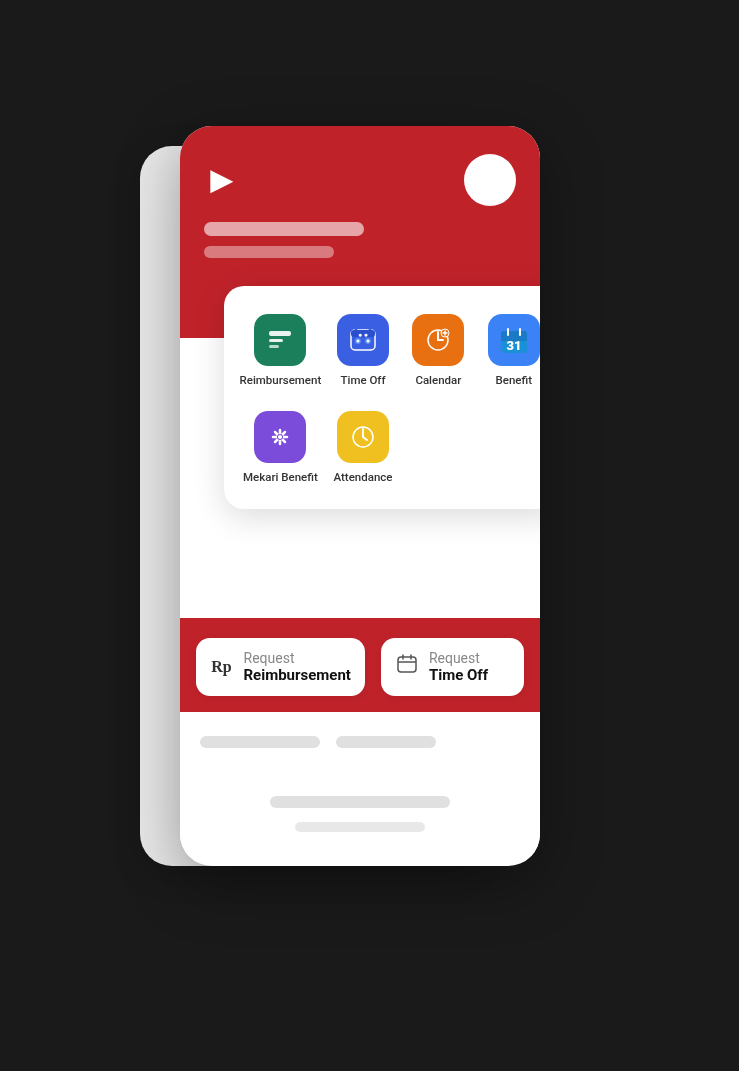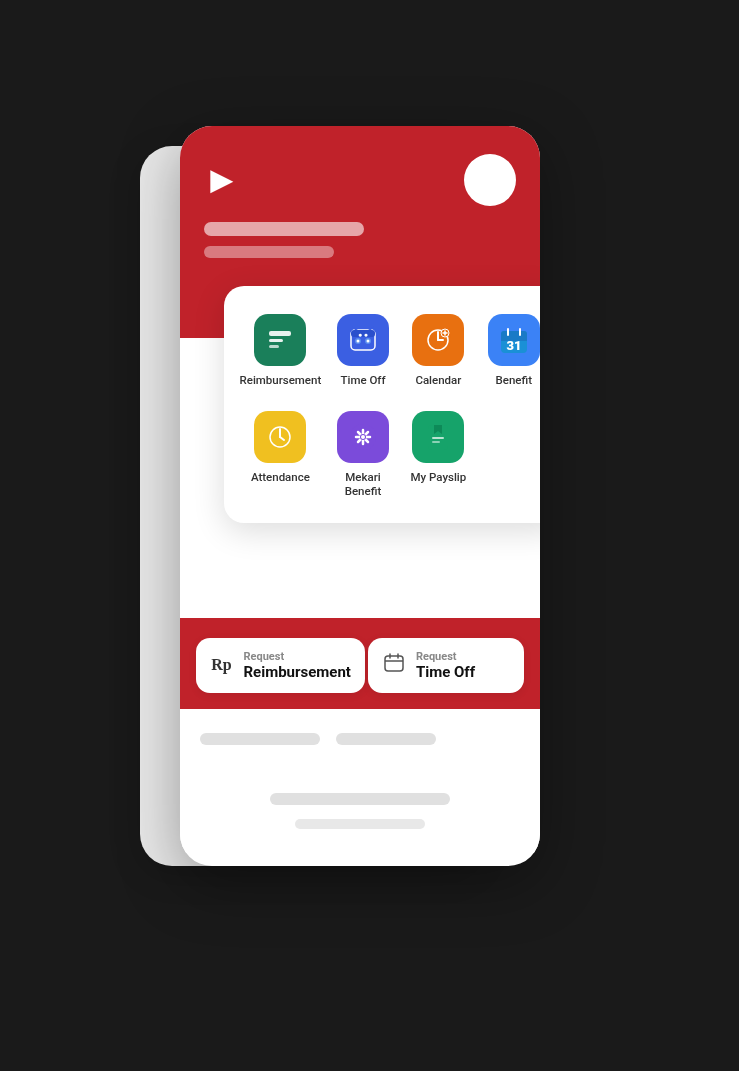--- a/index.html
+++ b/index.html
@@ -175,23 +175,23 @@
       min-width: 24px;
       text-align: center;
     }
 
     .request-btn-text {
       display: flex;
       flex-direction: column;
     }
 
     .request-label {
-      font-size: 11px;
+      font-size: 14px;
       color: #888;
-      font-weight: 700;
+      font-weight: 400;
     }
 
     .request-value {
       font-size: 15px;
       color: #111;
       font-weight: 700;
     }
 
     .content-lines {
       display: flex;
@@ -297,66 +297,53 @@
               <rect x="3" y="13" width="26" height="4" fill="#1a7ac6"></rect>
               <text x="16" y="26" font-size="13" fill="white" text-anchor="middle" font-weight="900">31</text>
               <line x1="10" y1="5" x2="10" y2="11" stroke="white" stroke-width="2" stroke-linecap="round"></line>
               <line x1="22" y1="5" x2="22" y2="11" stroke="white" stroke-width="2" stroke-linecap="round"></line>
             </svg>
           </div>
           <span class="menu-item-label">Benefit</span>
         </div>
 
         <div class="menu-item">
-          <div class="menu-item-icon icon-attendance2">
-            <svg width="32" height="32" viewBox="0 0 32 32" fill="none">
-              <circle cx="16" cy="16" r="13" fill="#f0c020"></circle>
-              <circle cx="16" cy="16" r="10" stroke="white" stroke-width="1.5" fill="none"></circle>
-              <line x1="16" y1="8" x2="16" y2="16" stroke="white" stroke-width="2" stroke-linecap="round"></line>
-              <line x1="16" y1="16" x2="20" y2="19" stroke="white" stroke-width="2" stroke-linecap="round"></line>
-            </svg>
-          </div>
-          <span class="menu-item-label">Attendance</span>
-        </div>
-
-        <div class="menu-item">
           <div class="menu-item-icon icon-mekari">
             <svg width="32" height="32" viewBox="0 0 32 32" fill="none">
               <circle cx="16" cy="16" r="13" fill="#7b4bda"></circle>
 
               <line x1="16" y1="9" x2="16" y2="23" stroke="white" stroke-width="2.5" stroke-linecap="round"></line>
               <line x1="9" y1="16" x2="23" y2="16" stroke="white" stroke-width="2.5" stroke-linecap="round"></line>
               <line x1="11" y1="11" x2="21" y2="21" stroke="white" stroke-width="2.5" stroke-linecap="round"></line>
               <line x1="21" y1="11" x2="11" y2="21" stroke="white" stroke-width="2.5" stroke-linecap="round"></line>
               <circle cx="16" cy="16" r="3" fill="#7b4bda"></circle>
               <circle cx="16" cy="16" r="2" fill="white"></circle>
             </svg>
           </div>
           <span class="menu-item-label">Mekari Benefit</span>
         </div>
 
         <div class="menu-item">
-          <div class="menu-item-icon icon-payslip">
-            <svg width="32" height="32" viewBox="0 0 32 32" fill="none">
-              <rect x="6" y="4" width="20" height="25" rx="4" fill="#16a36a"></rect>
-
-              <path d="M20 4 L20 13 L16 10 L12 13 L12 4 Z" fill="#0d8a58"></path>
-
-              <rect x="10" y="16" width="12" height="2" rx="1" fill="white" opacity="0.7"></rect>
-              <rect x="10" y="20" width="8" height="2" rx="1" fill="white" opacity="0.5"></rect>
-            </svg>
-          </div>
-          <span class="menu-item-label">My Payslip</span>
-        </div>
+          <div class="menu-item-icon icon-attendance2">
+            <svg width="32" height="32" viewBox="0 0 32 32" fill="none">
+              <circle cx="16" cy="16" r="13" fill="#f0c020"></circle>
+              <circle cx="16" cy="16" r="10" stroke="white" stroke-width="1.5" fill="none"></circle>
+              <line x1="16" y1="8" x2="16" y2="16" stroke="white" stroke-width="2" stroke-linecap="round"></line>
+              <line x1="16" y1="16" x2="20" y2="19" stroke="white" stroke-width="2" stroke-linecap="round"></line>
+            </svg>
+          </div>
+          <span class="menu-item-label">Attendance</span>
+        </div>
+
 
       </div>
     </div>
 
     <div style="background:#c0222a; padding: 20px 16px 16px; margin-top: 280px;">
-      <div style="display:flex; gap:3px;">
+      <div style="display:flex; gap:16px;">
 
         <div class="request-btn">
           <div class="request-btn-icon" style="font-size:16px; font-weight:900; color:#333; font-family:serif;">Rp</div>
           <div class="request-btn-text">
             <span class="request-label">Request</span>
             <span class="request-value">Reimbursement</span>
           </div>
         </div>
 
         <div class="request-btn">

